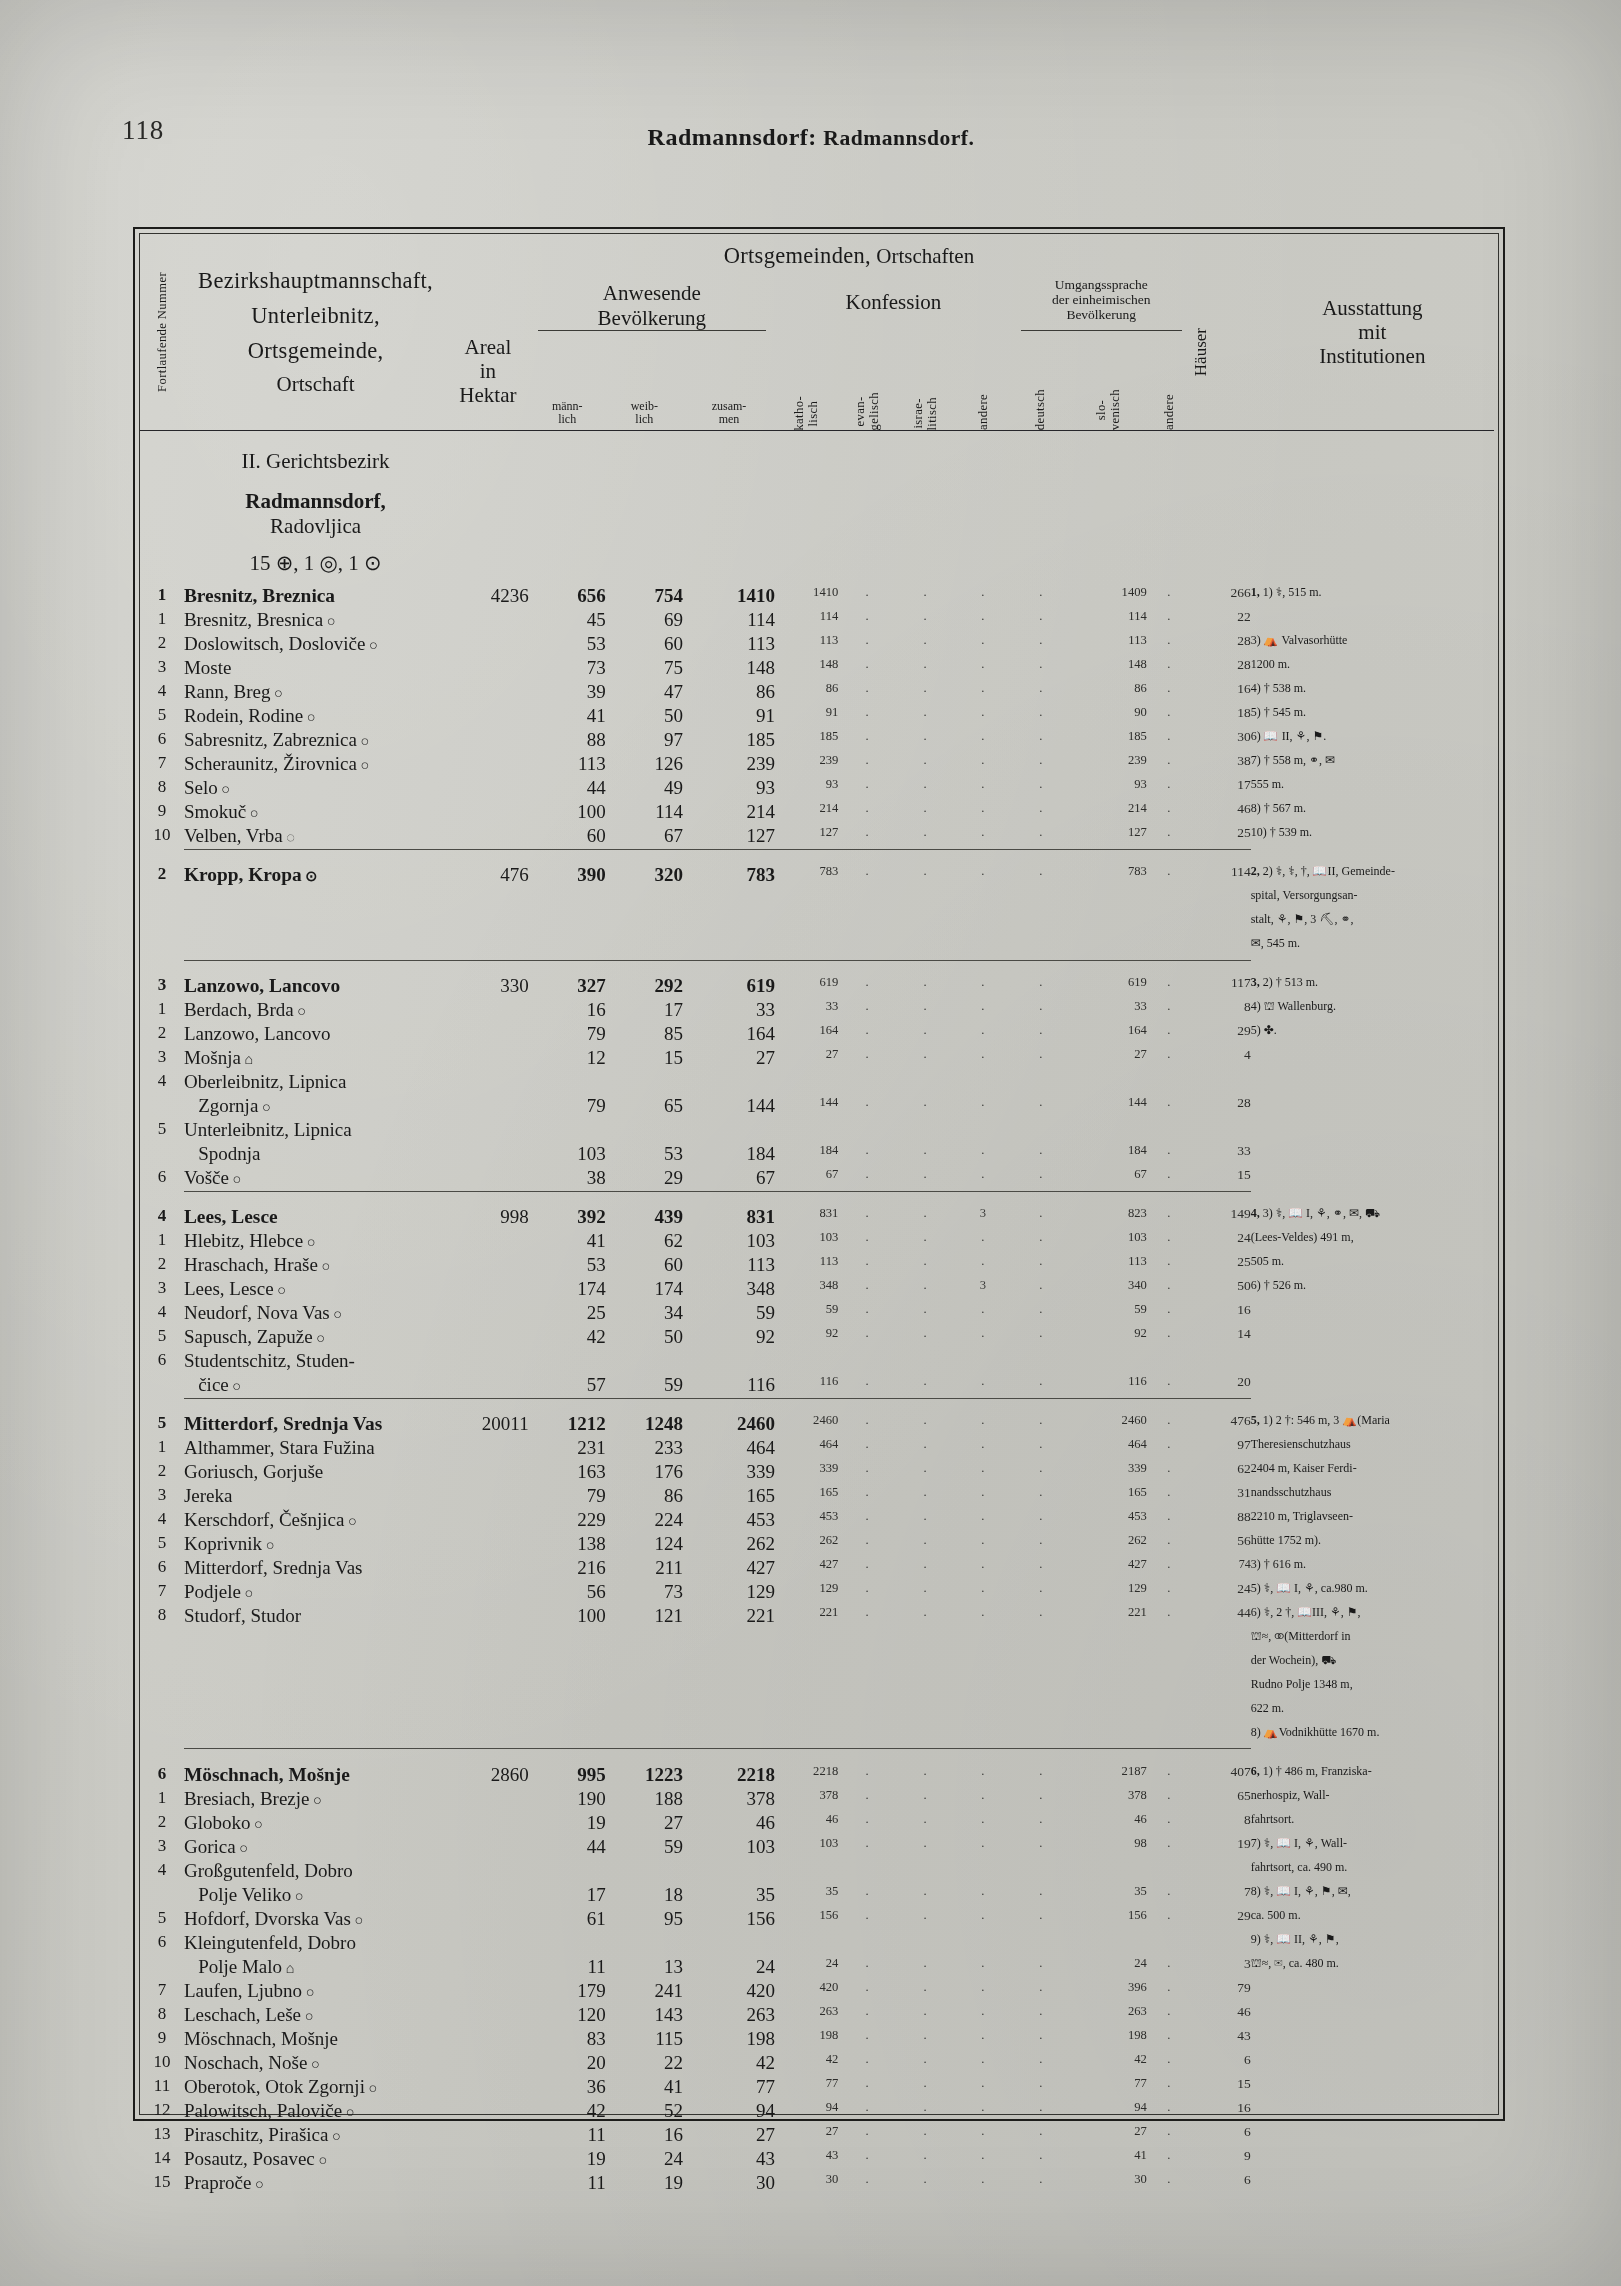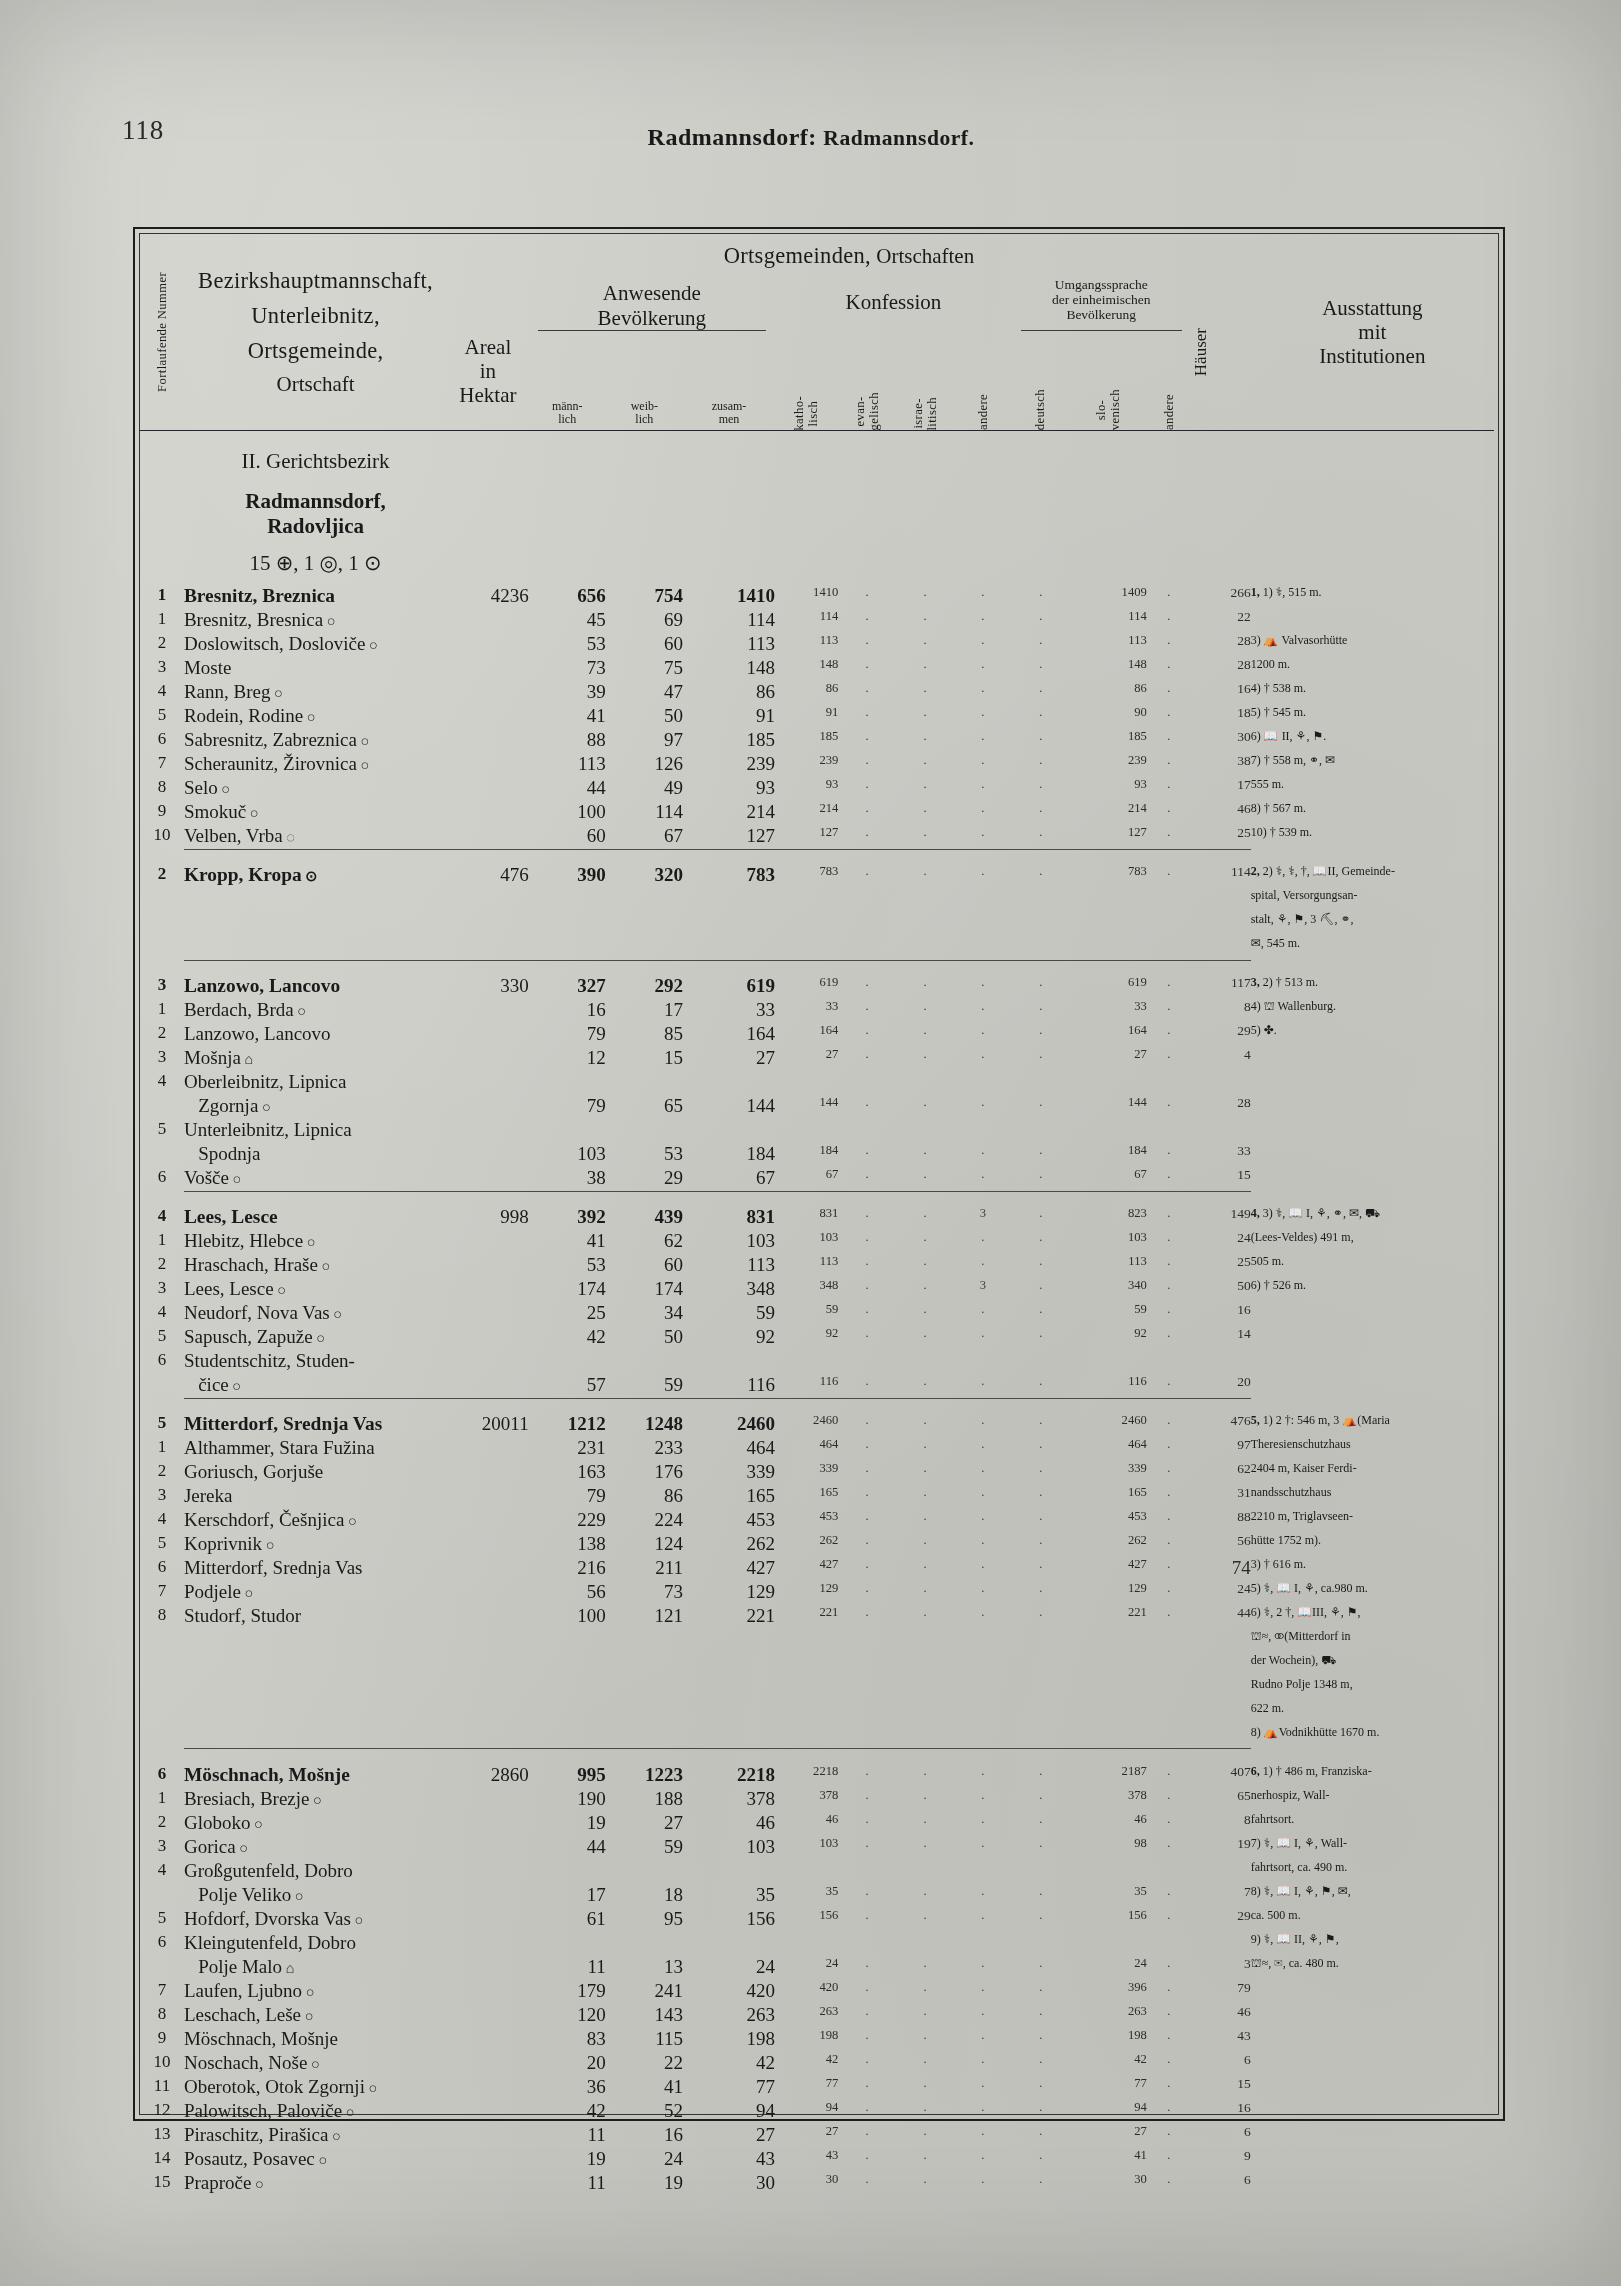--- a/index.html
+++ b/index.html
@@ -240,21 +240,21 @@
         <td class="vline"></td>
         <td class="vline"></td>
     <td class="vline2"></td>
         <td class="vline"></td>
         <td class="vline"></td>
         <td class="vline2"></td>
         <td class="vline2"></td>
   </tr>
   <tr class="rowh">
     <td class="vline"></td>
-    <td class="vline ctr"><span class="hdr-med" style="font-weight:bold">Radovljica</span></td>
+    <td class="vline ctr"><span class="hdr-med" style="font-weight:normal">Radovljica</span></td>
     <td class="vline2"></td>
         <td class="vline2"></td>
         <td class="vline"></td>
         <td class="vline"></td>
     <td class="vline2"></td>
         <td class="vline"></td>
         <td class="vline"></td>
         <td class="vline"></td>
     <td class="vline2"></td>
         <td class="vline"></td>
@@ -1071,21 +1071,21 @@
         <td class="num vline2">216</td>
         <td class="num vline">211</td>
         <td class="num vline">427</td>
         <td class="small vline2">427</td>
         <td class="dot vline">.</td>
         <td class="dot vline">.</td>
         <td class="dot vline">.</td>
         <td class="dot vline2">.</td>
         <td class="small vline">427</td>
         <td class="dot vline">.</td>
-        <td class="small vline2" style="font-size:19px;">74</td>
+        <td class="small vline2" style="font-size:12px;">74</td>
         <td class="notes vline2"><span>3) † 616 m.</span></td>
       </tr>
       <tr class="rowh">
         <td class="idx vline">7</td>
         <td class="nm vline"><span>Podjele</span><span class="sym"> ○</span></td>
         <td class="num vline2"></td>
         <td class="num vline2">56</td>
         <td class="num vline">73</td>
         <td class="num vline">129</td>
         <td class="small vline2">129</td>

